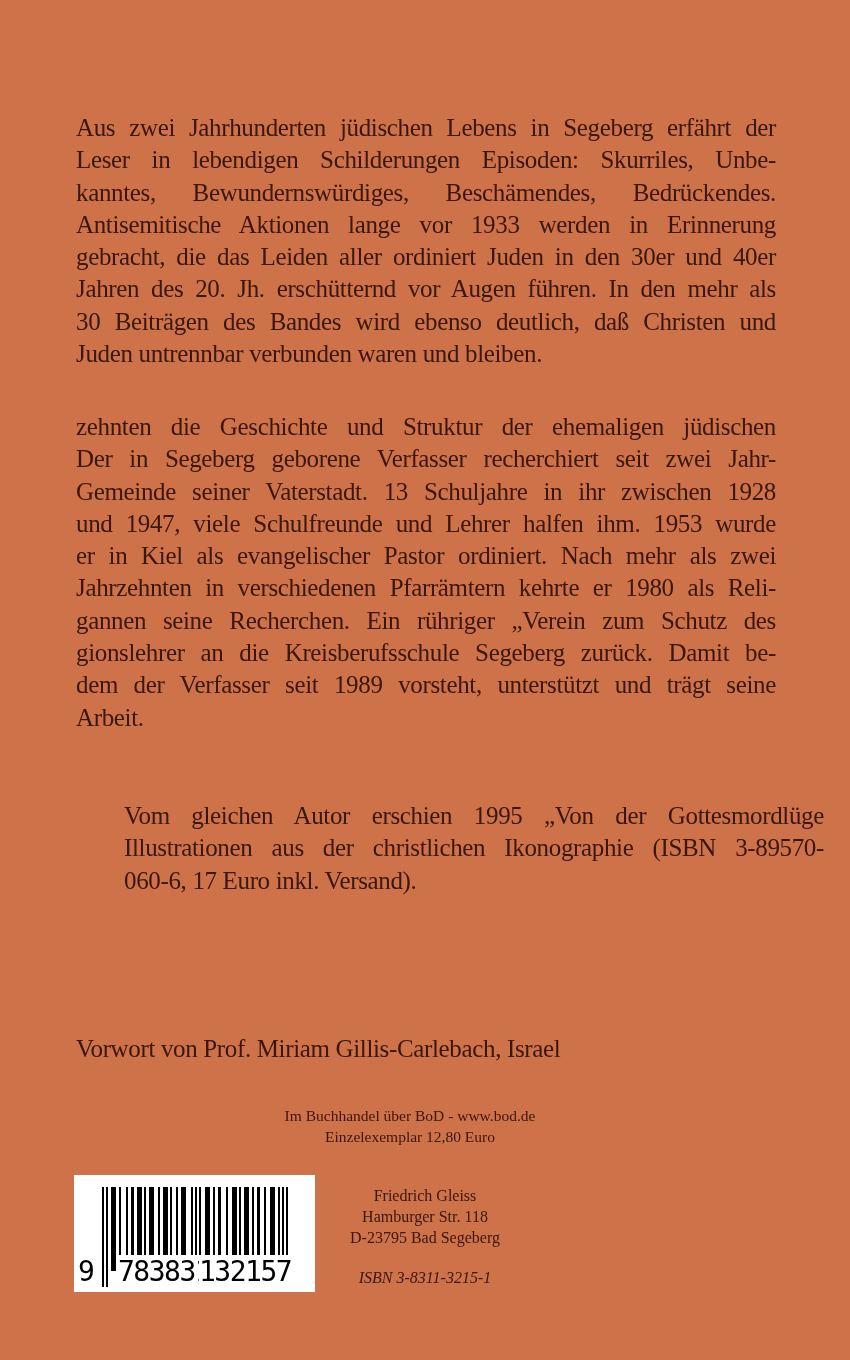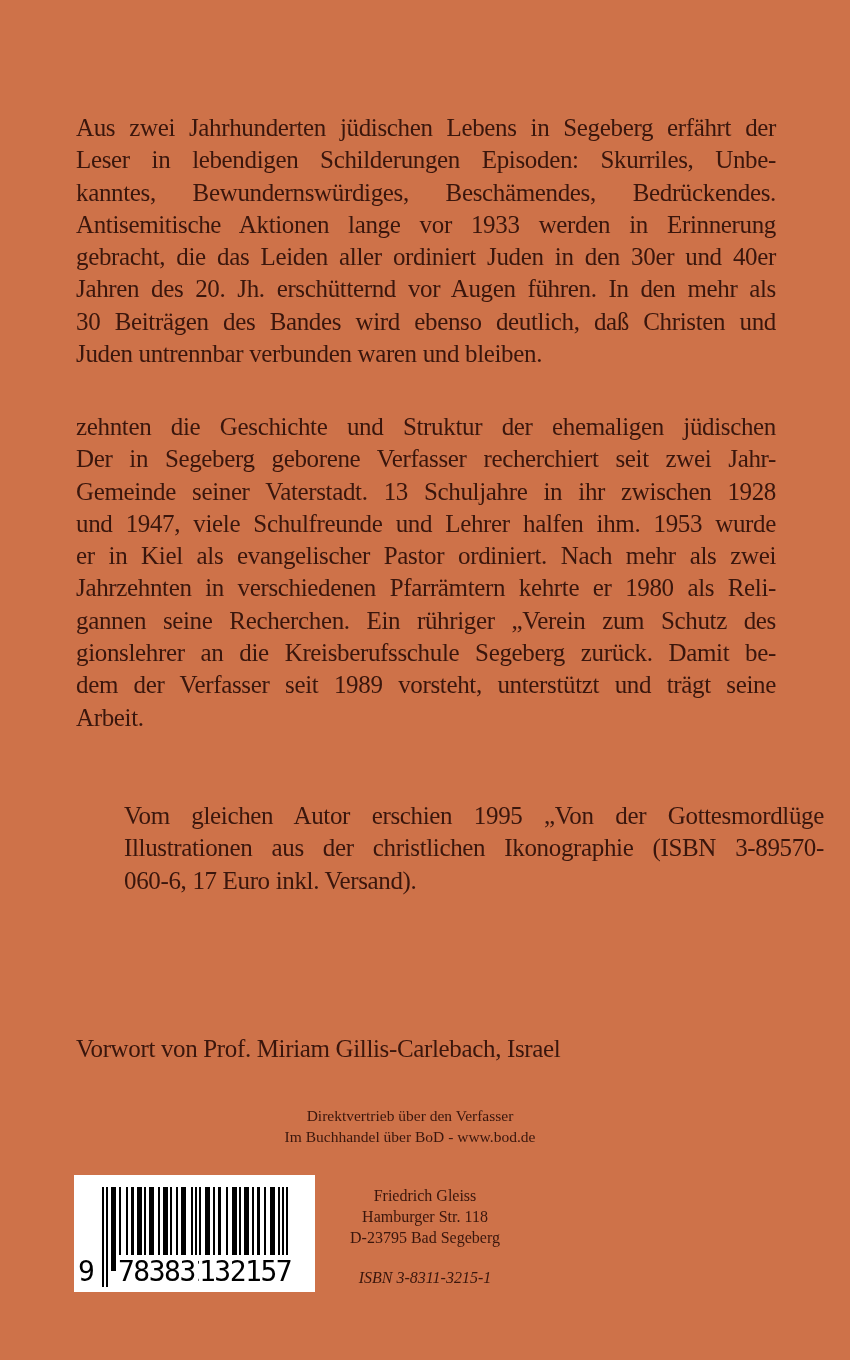--- a/index.html
+++ b/index.html
@@ -85,22 +85,22 @@
   <span class="line">Vom gleichen Autor erschien 1995 „Von der Gottesmordlüge</span>
   <span class="line">Illustrationen aus der christlichen Ikonographie (ISBN 3-89570-</span>
   <span class="line last">060-6, 17 Euro inkl. Versand).</span>
 </div>
 
 <div id="p4" class="para">
   <span class="line last">Vorwort von Prof. Miriam Gillis-Carlebach, Israel</span>
 </div>
 
 <div id="distribution" class="center-block">
-  <div>Direktvertrieb über den Verfasser</div>
   <div>Im Buchhandel über BoD - www.bod.de</div>
+  <div>Einzelexemplar 12,80 Euro</div>
 </div>
 
 <div id="barcode">
   <svg width="241" height="117" viewBox="0 0 241 117">
     <g fill="#000">
 
       <rect x="28" y="12" width="2" height="100"></rect>
       <rect x="32" y="12" width="2" height="100"></rect>
 
       <rect x="37" y="12" width="5" height="84"></rect>

